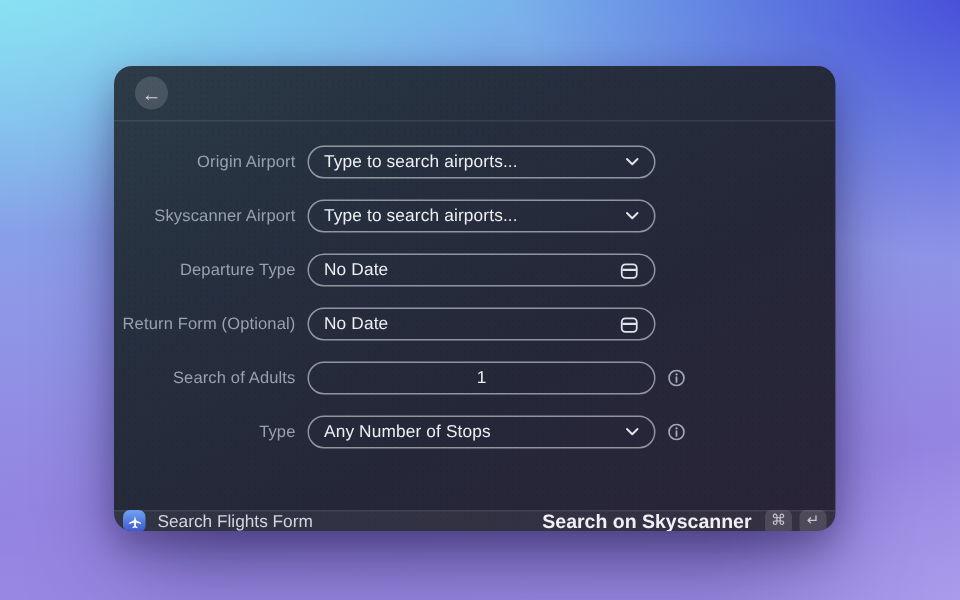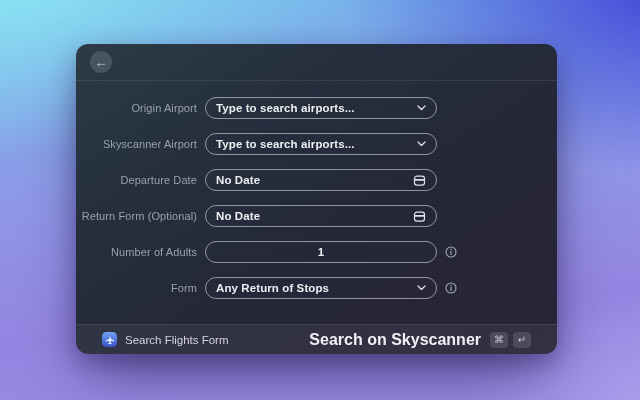--- a/index.html
+++ b/index.html
@@ -59,47 +59,47 @@
     letter-spacing: .1px;
   }
   .field {
     margin-left: 8px;
     width: 232px; height: 22px;
     border: 1px solid rgba(233,238,244,.55);
     border-radius: 11px;
     display: flex; align-items: center;
     padding: 0 10px;
     font-size: 11.5px;
-    font-weight: 700;
+    font-weight: 400;
     color: #edeff2;
     letter-spacing: .1px;
     justify-content: center;
   }
   .field .trailing { margin-left: auto; display: flex; align-items: center; }
   .icon svg { display: block; }
   .info-wrap { margin-left: 8px; display: flex; align-items: center; }
 
   .modal-footer {
     position: absolute; left: 0; right: 0; bottom: 0;
-    height: 30px; z-index: 2;
+    height: 14px; z-index: 2;
     background: rgba(255,255,255,.055);
     border-top: 1px solid rgba(255,255,255,.08);
     display: flex; align-items: center;
-    padding: 0 26px;
+    padding: 0 6px;
   }
   .app-icon {
     width: 15px; height: 15px;
     border-radius: 4.5px;
     background: linear-gradient(180deg, #6fa3f2 0%, #3c55c8 100%);
     display: flex; align-items: center; justify-content: center;
     flex-shrink: 0;
   }
   .footer-title { margin-left: 8px; font-size: 11.5px; color: #d6d3dd; }
   .footer-right { margin-left: auto; display: flex; align-items: center; gap: 5px; }
-  .action-label { font-size: 16px; font-weight: 700; color: #f1eff5; margin-right: 4px; }
+  .action-label { font-size: 13px; font-weight: 700; color: #f1eff5; margin-right: 4px; }
   .key {
     min-width: 18px; height: 16px;
     padding: 0 4px;
     border-radius: 4px;
     background: rgba(255,255,255,.13);
     color: #c9c5d3;
     font-size: 10px; line-height: 1;
     display: flex; align-items: center; justify-content: center;
   }
 </style>
@@ -136,21 +136,21 @@
           <span>Type to search airports...</span>
           <span class="trailing icon">
             <svg width="9" height="6" viewBox="0 0 9 6">
                 <path d="M1 1l3.5 3.5L8 1" fill="none" stroke="#dfe4ea" stroke-width="1.3" stroke-linecap="round" stroke-linejoin="round"></path>
               </svg>
           </span>
         </div>
       </div>
 
       <div class="row">
-        <label class="row-label">Departure Date</label>
+        <label class="row-label">Departure Type</label>
         <div class="field">
           <span>No Date</span>
           <span class="trailing icon">
             <svg width="13" height="13" viewBox="0 0 13 13">
                 <rect x="1.5" y="2.2" width="10" height="9" rx="2.4" fill="none" stroke="#dfe4ea" stroke-width="1.2"></rect>
                 <line x1="2" y1="5.9" x2="11" y2="5.9" stroke="#dfe4ea" stroke-width="1.6"></line>
               </svg>
           </span>
         </div>
       </div>
@@ -162,37 +162,37 @@
           <span class="trailing icon">
             <svg width="13" height="13" viewBox="0 0 13 13">
                 <rect x="1.5" y="2.2" width="10" height="9" rx="2.4" fill="none" stroke="#dfe4ea" stroke-width="1.2"></rect>
                 <line x1="2" y1="5.9" x2="11" y2="5.9" stroke="#dfe4ea" stroke-width="1.6"></line>
               </svg>
           </span>
         </div>
       </div>
 
       <div class="row">
-        <label class="row-label">Number of Adults</label>
+        <label class="row-label">Search of Adults</label>
         <div class="field">
           <span>1</span>
         </div>
         <span class="info-wrap icon">
           <svg width="12" height="12" viewBox="0 0 12 12">
               <circle cx="6" cy="6" r="5" fill="none" stroke="#a2aab5" stroke-width="1.1"></circle>
               <circle cx="6" cy="3.6" r="0.75" fill="#a2aab5"></circle>
               <line x1="6" y1="5.4" x2="6" y2="8.6" stroke="#a2aab5" stroke-width="1.2" stroke-linecap="round"></line>
             </svg>
         </span>
       </div>
 
       <div class="row">
-        <label class="row-label">Form</label>
-        <div class="field">
-          <span>Any Return of Stops</span>
+        <label class="row-label">Type</label>
+        <div class="field">
+          <span>Any Number of Stops</span>
           <span class="trailing icon">
             <svg width="9" height="6" viewBox="0 0 9 6">
                 <path d="M1 1l3.5 3.5L8 1" fill="none" stroke="#dfe4ea" stroke-width="1.3" stroke-linecap="round" stroke-linejoin="round"></path>
               </svg>
           </span>
         </div>
         <span class="info-wrap icon">
           <svg width="12" height="12" viewBox="0 0 12 12">
               <circle cx="6" cy="6" r="5" fill="none" stroke="#a2aab5" stroke-width="1.1"></circle>
               <circle cx="6" cy="3.6" r="0.75" fill="#a2aab5"></circle>

